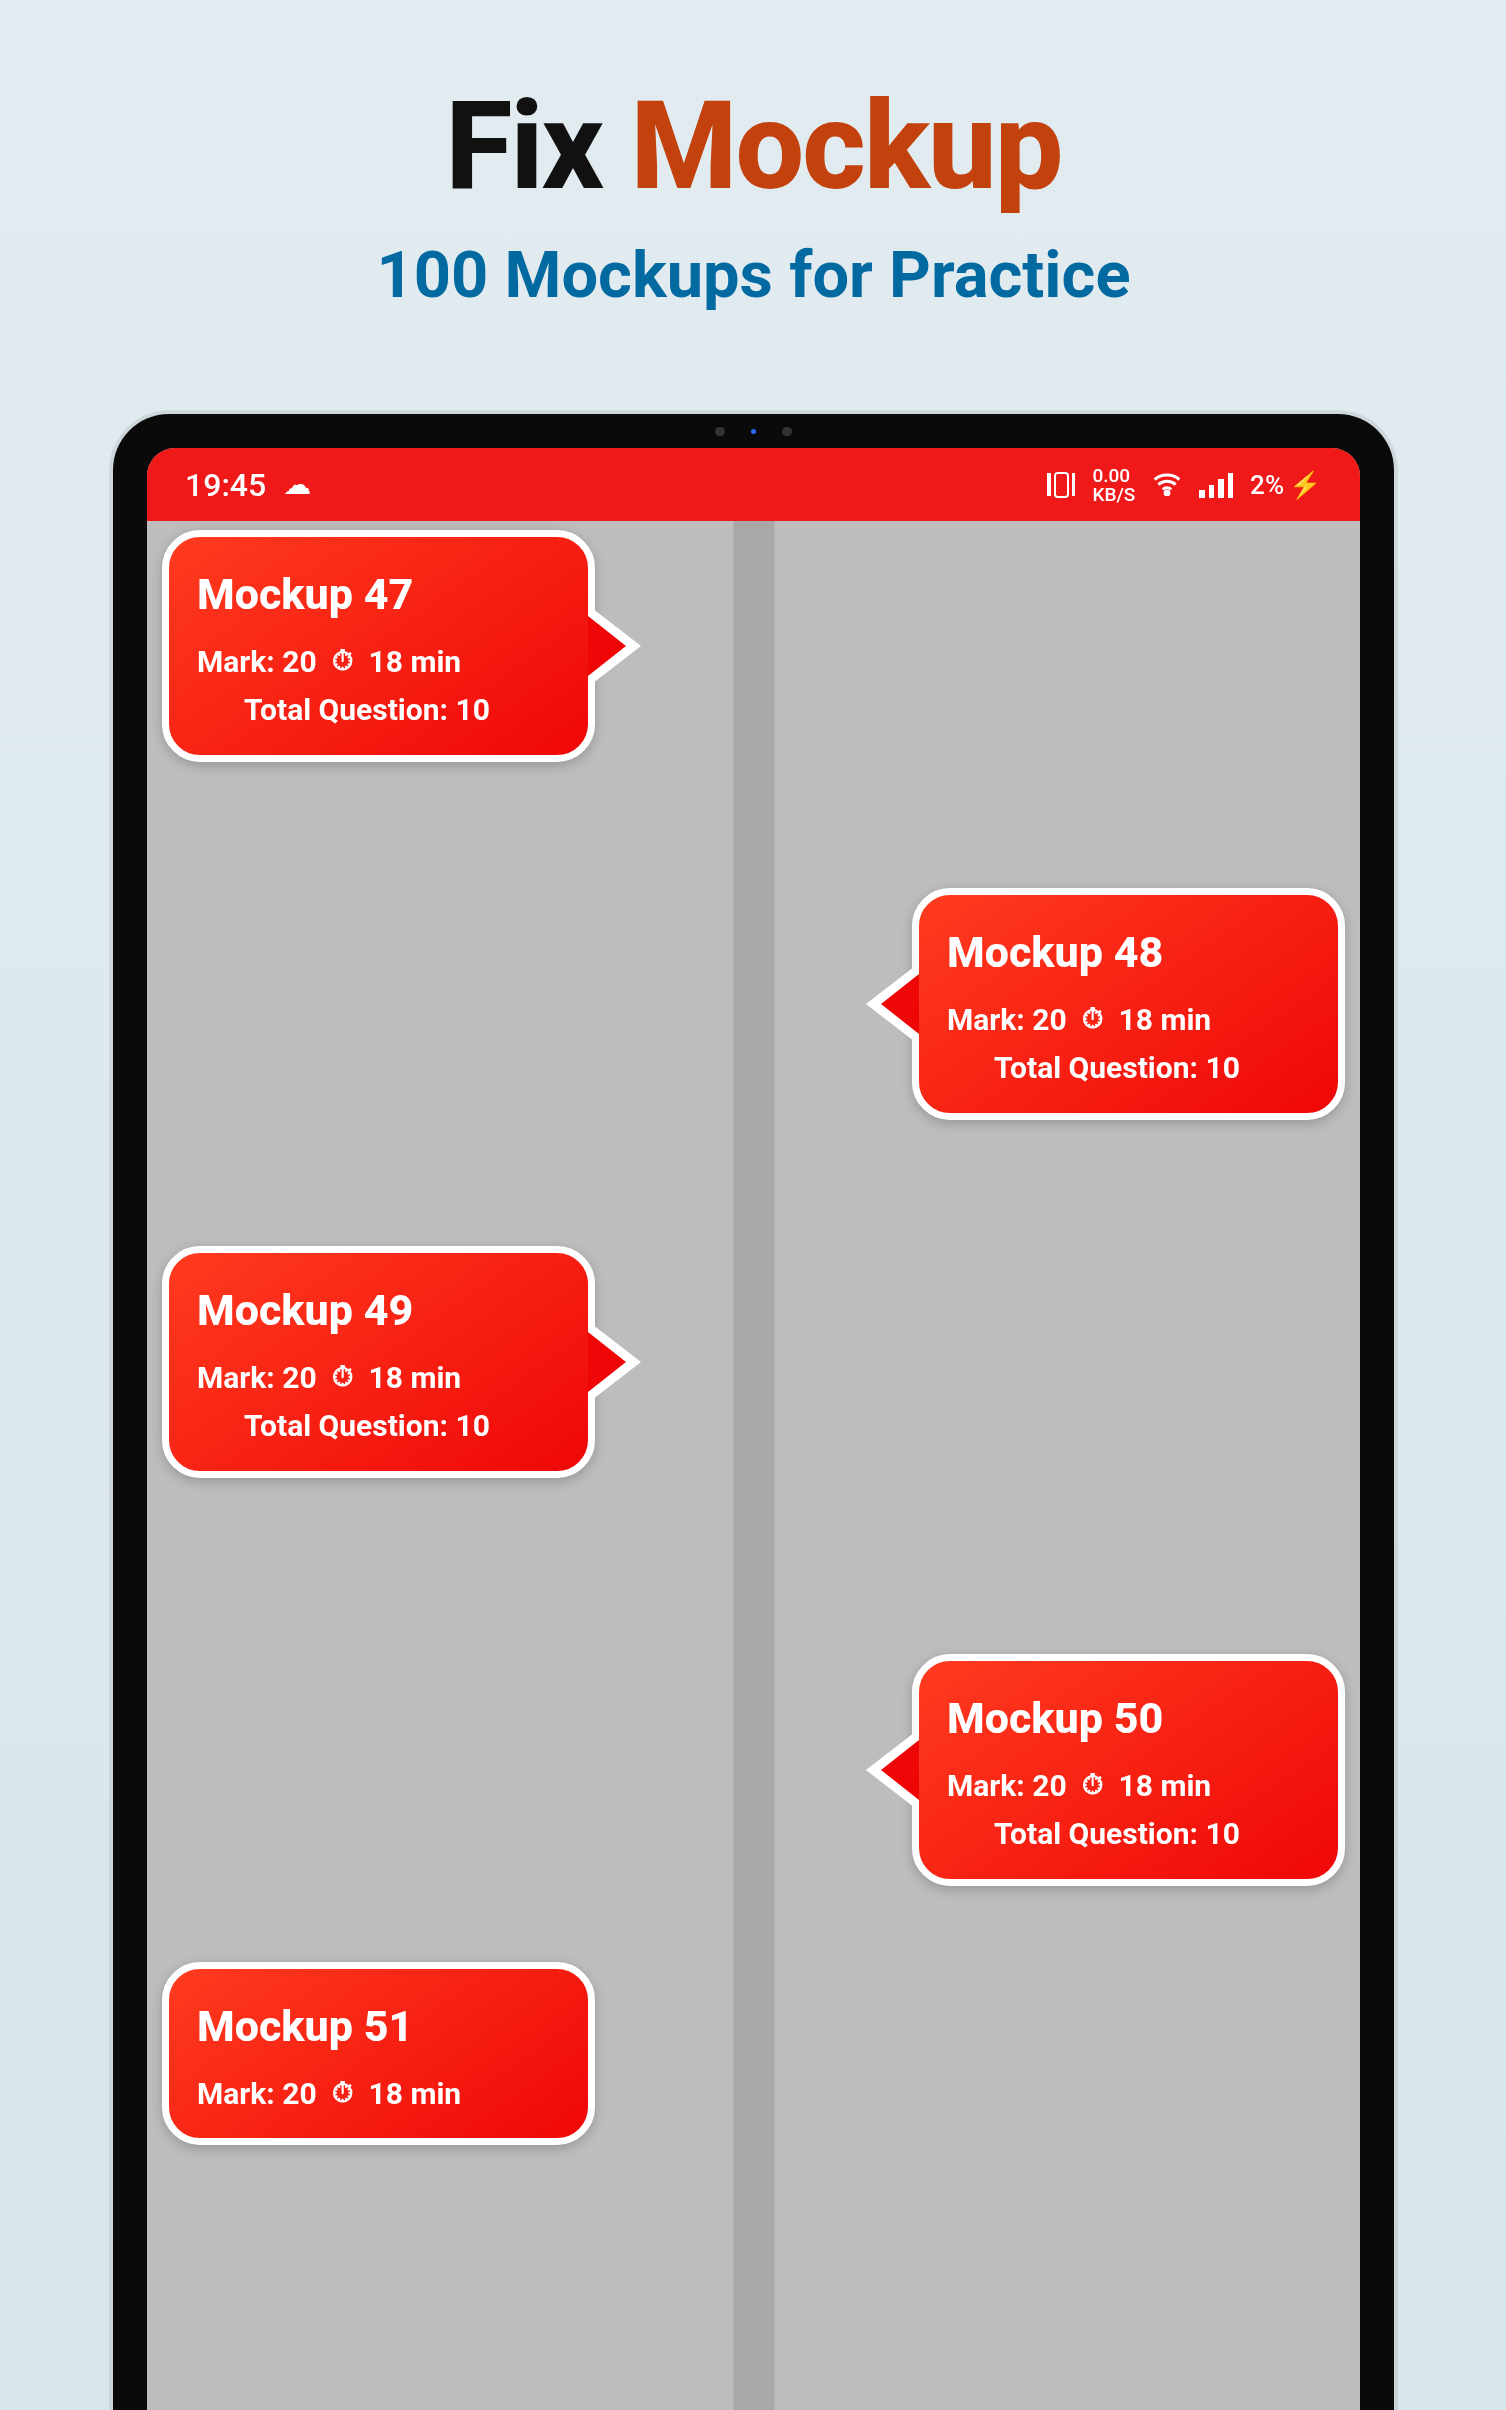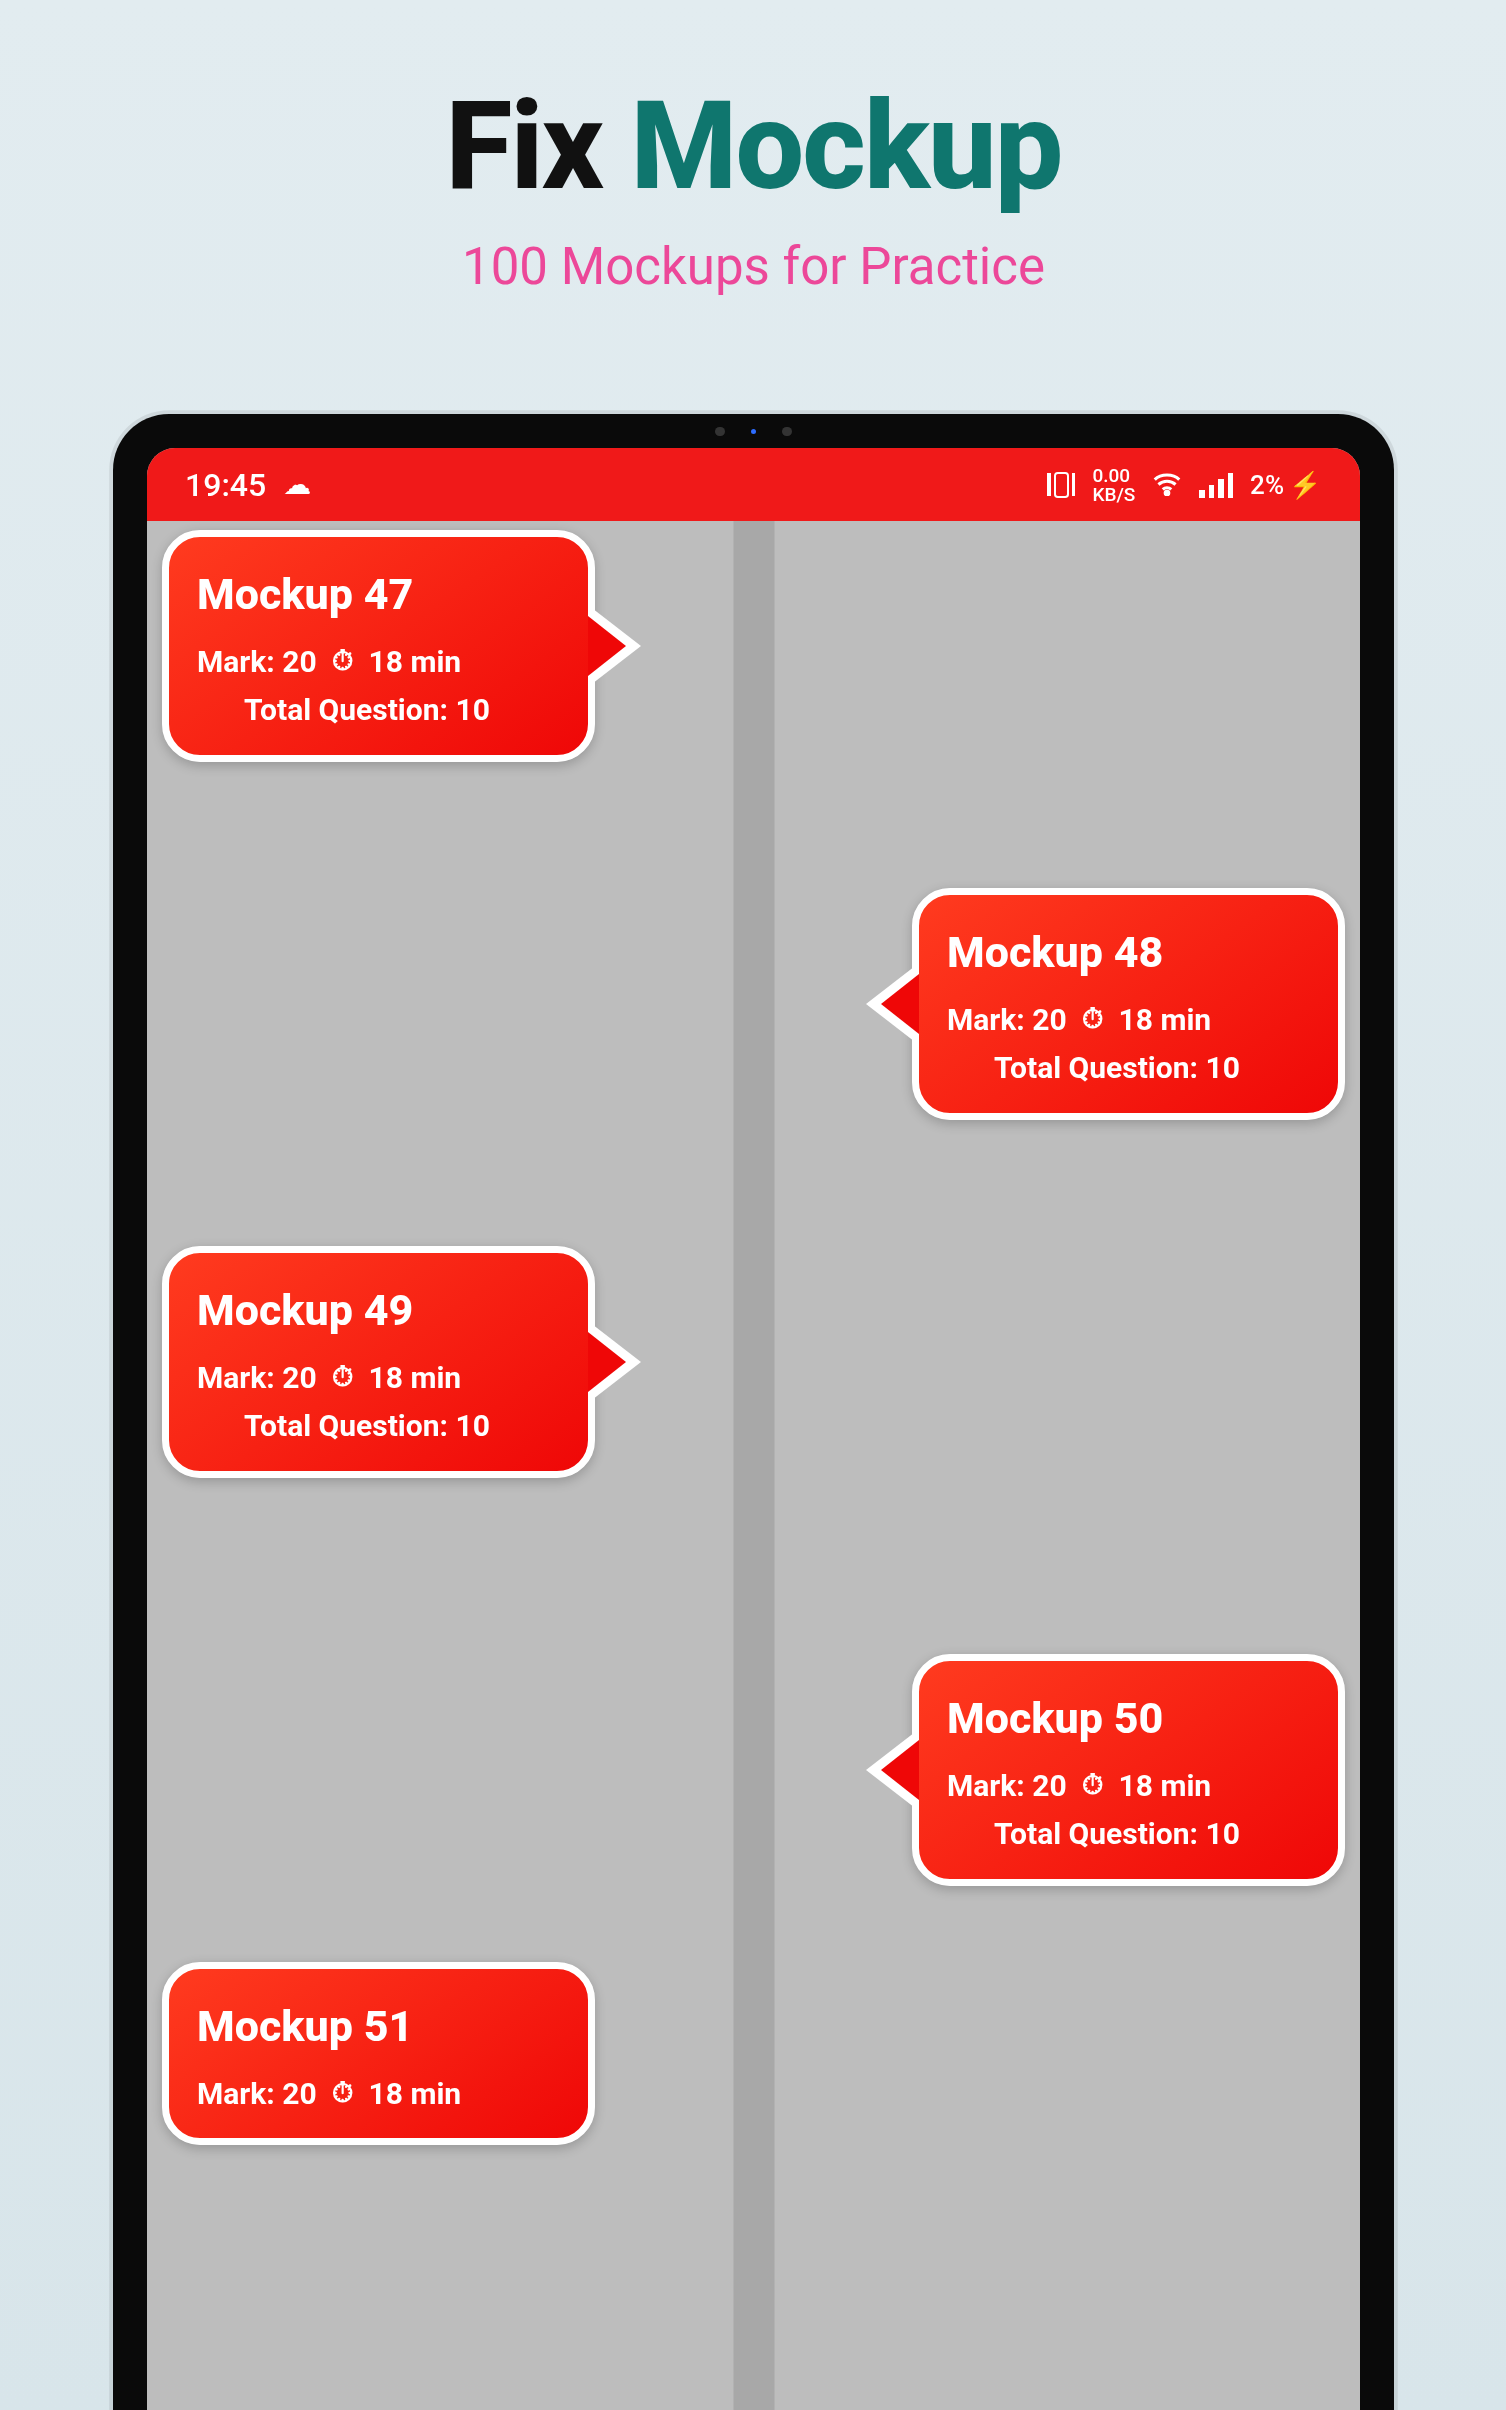--- a/index.html
+++ b/index.html
@@ -12,26 +12,26 @@
   }
 
   
   .promo-header { text-align: center; padding-top: 75px; }
   .promo-title {
     font-size: 122px;
     font-weight: 800;
     letter-spacing: -1.9px;
   }
   .promo-title .black { color: #111; }
-  .promo-title .orange { color: #0f766e; }
+  .promo-title .orange { color: #c2410c; }
   .promo-sub {
     margin-top: 19px;
-    font-size: 51px;
-    font-weight: 400;
-    color: #ec4899;
+    font-size: 65px;
+    font-weight: 700;
+    color: #0369a1;
   }
 
   
   .tablet {
     position: absolute;
     left: 113px;
     right: 113px;
     top: 414px;
     bottom: -38px;
     border-radius: 56px 56px 0 0;

